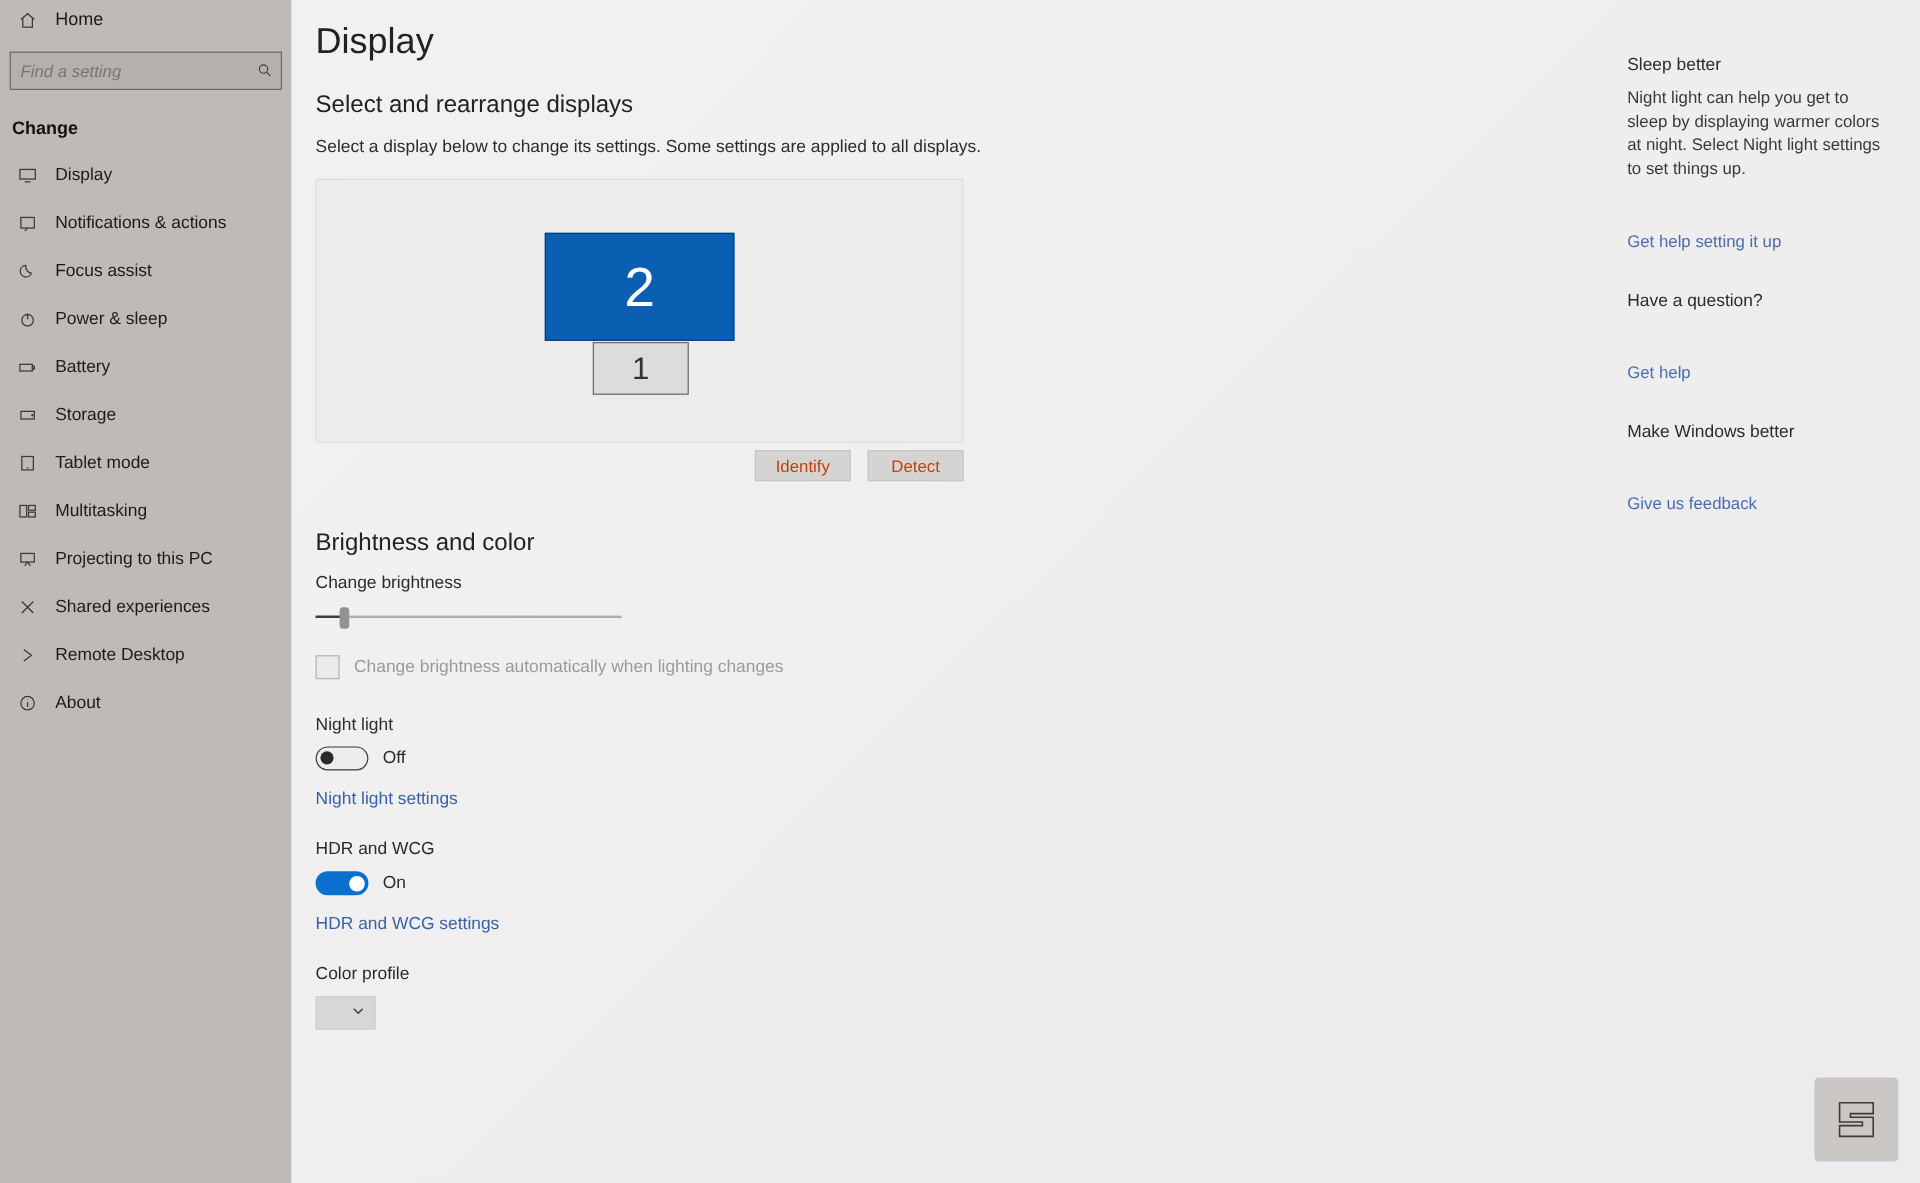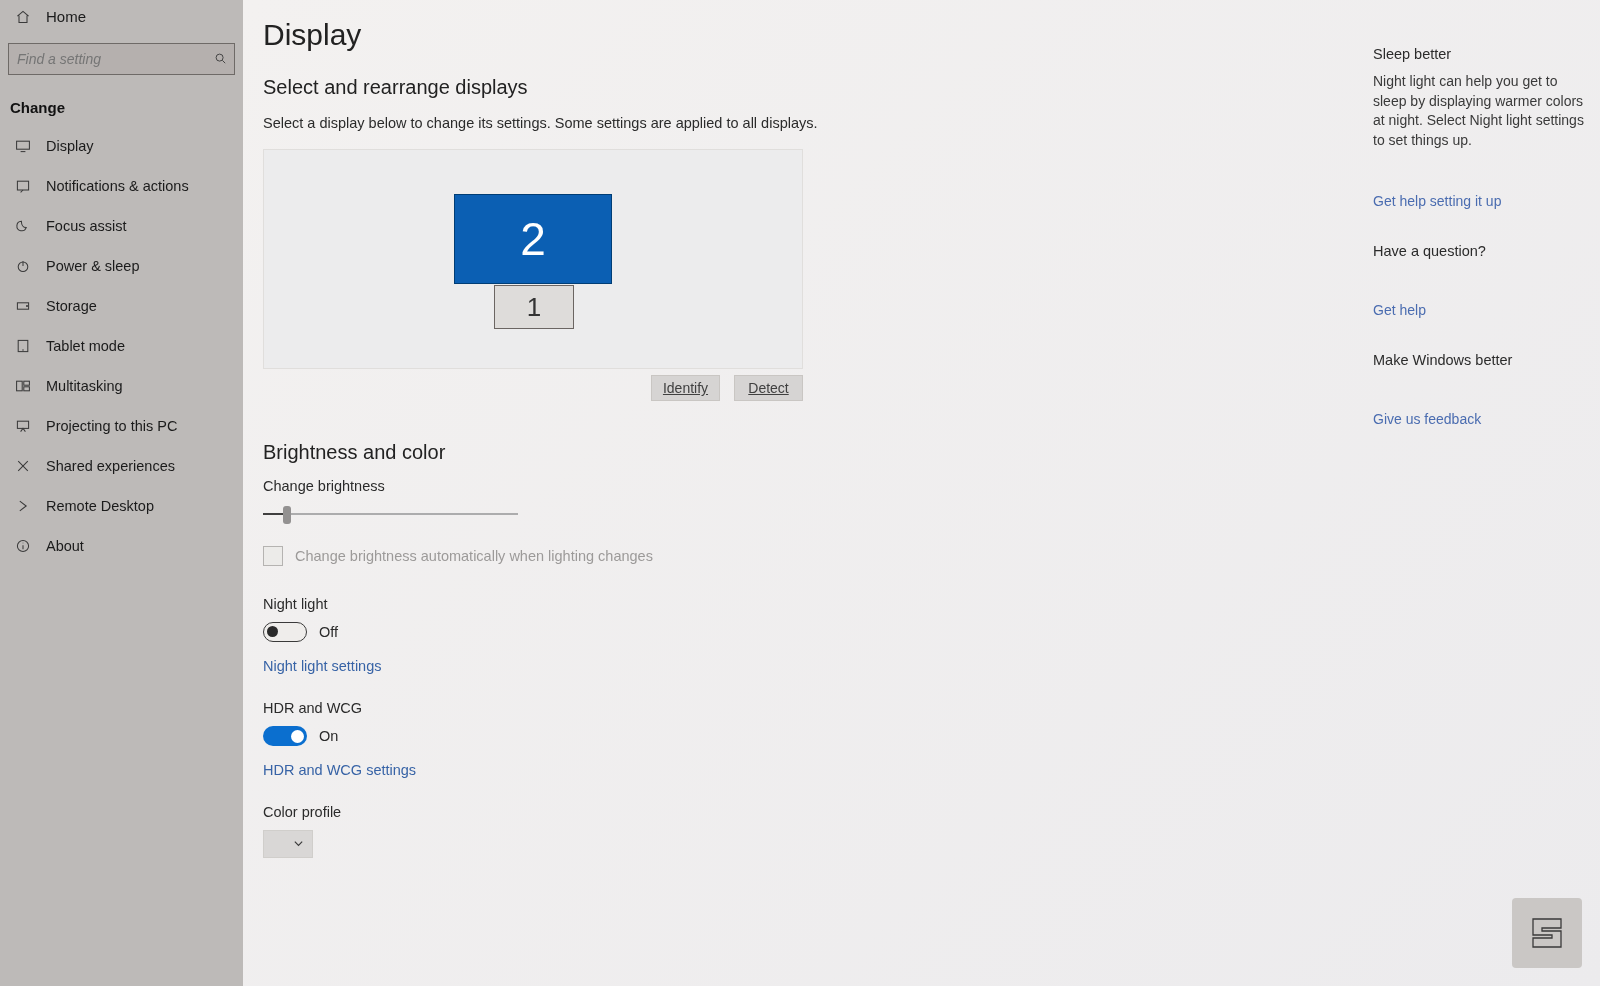--- a/index.html
+++ b/index.html
@@ -24,21 +24,21 @@
   .content-cols { display:flex; }
   .left-col { width: 560px; }
   .section-title { font-size: 20px; font-weight: 400; color:#222; margin-bottom: 14px; }
   .desc { font-size: 14.5px; color:#2b2b2b; margin-bottom: 16px; line-height:1.4; }
   
   .display-arrange { width:540px; height: 220px; background:#ececed; border:1px solid #e0dedc; position:relative; margin-bottom:6px; }
   .monitor2 { position:absolute; left:190px; top:44px; width:158px; height:90px; background:#0b5fb3; border:1px solid #003d75; display:flex; align-items:center; justify-content:center; color:#fff; font-size:46px; font-weight:300; }
   .monitor1 { position:absolute; left: 230px; top: 135px; width: 80px; height:44px; background:#dedcda; border:1px solid #6b6562; display:flex; align-items:center; justify-content:center; font-size:26px; font-weight:300; color:#333; }
   
   .btn-row { display:flex; gap:14px; justify-content:flex-end; width:540px; margin-bottom:40px; }
-  .btn { background:#d6d4d3; border:1px solid #c9c6c3; padding:4px 0; width:69px; font-size:14px; text-align:center; cursor:pointer; color:#404040;text-decoration:underline; }
+  .btn { background:#d6d4d3; border:1px solid #c9c6c3; padding:4px 0; width:80px; font-size:14px; text-align:center; cursor:pointer; color:#c2410c; }
   
   .sub-label { font-size:14.5px; color:#2b2b2b; margin-bottom:10px; }
   .slider-wrap { width:255px; position:relative; height:20px; margin-bottom:22px; }
   .slider-track { position:absolute; top:9px; left:0; right:0; height:2px; background:#acacad; }
   .slider-fill { position:absolute; top:9px; left:0; width:24px; height:2px; background:#403f3f; }
   .slider-thumb { position:absolute; top:2px; left:20px; width:8px; height:18px; background:#939191; border-radius:3px; }
   
   .check-row { display:flex; align-items:center; gap:12px; margin-bottom:30px; }
   .checkbox { width:20px; height:20px; border:1px solid #b5b3b1; background:#ecebe9; }
   .check-label { font-size:14.5px; color:#9c9a99; }
@@ -49,21 +49,21 @@
   .toggle.off .knob { position:absolute; left:3px; top:3px; width:11px; height:11px; border-radius:50%; background:#2a2a2a; }
   .toggle.on { background:#0b6fcf; }
   .toggle.on .knob { position:absolute; right:3px; top:3.5px; width:13px; height:13px; border-radius:50%; background:#fff; }
   .toggle-label { font-size:14.5px; color:#2b2b2b; }
   
   .link { font-size:14.5px; color:#3763a6; cursor:pointer; margin-bottom:26px; display:block; }
   
   .dropdown { width:50px; height:28px; background:#d9d7d6; border:1px solid #d0cecb; display:flex; align-items:center; justify-content:flex-end; padding-right:8px; cursor:pointer; }
   
   
-  .right-col { position:absolute; right:7px; top:46px; width:220px; }
+  .right-col { position:absolute; right:24px; top:46px; width:220px; }
   .tip-block { margin-bottom:34px; }
   .tip-title { font-size:14.5px; color:#2b2b2b; margin-bottom:10px; }
   .tip-body { font-size:14px; color:#3a3a3a; line-height:1.4; margin-bottom:8px; }
   .tip-link { font-size:14px; color:#4a6cb0; cursor:pointer;margin-top:43px; }
   
   
   .watermark { position:absolute; right:18px; bottom:18px; width:70px; height:70px; background:#cac7c5; border-radius:4px; display:flex; align-items:center; justify-content:center; }
   .watermark svg { width:40px; height:40px; }
   
   svg { stroke:#3a3a3a; fill:none; stroke-width:1.3; }
@@ -124,20 +124,29 @@
         <svg viewBox="0 0 20 20" width="16" height="16">
           <circle cx="10" cy="11" r="6"></circle>
           <path d="M10 4v6"></path>
         </svg>
       </span>
     <span>Power &amp; sleep</span>
   </div>
   <div class="nav-item">
     <span class="icon">
         <svg viewBox="0 0 20 20" width="16" height="16">
+          <rect x="2" y="7" width="13" height="7"></rect>
+          <rect x="15" y="9" width="2" height="3"></rect>
+        </svg>
+      </span>
+    <span>Battery</span>
+  </div>
+  <div class="nav-item">
+    <span class="icon">
+        <svg viewBox="0 0 20 20" width="16" height="16">
           <rect x="3" y="6" width="14" height="8"></rect>
           <circle cx="15" cy="10" r="0.6" fill="#3a3a3a"></circle>
         </svg>
       </span>
     <span>Storage</span>
   </div>
   <div class="nav-item">
     <span class="icon">
         <svg viewBox="0 0 20 20" width="16" height="16">
           <rect x="4" y="3" width="12" height="14"></rect>

